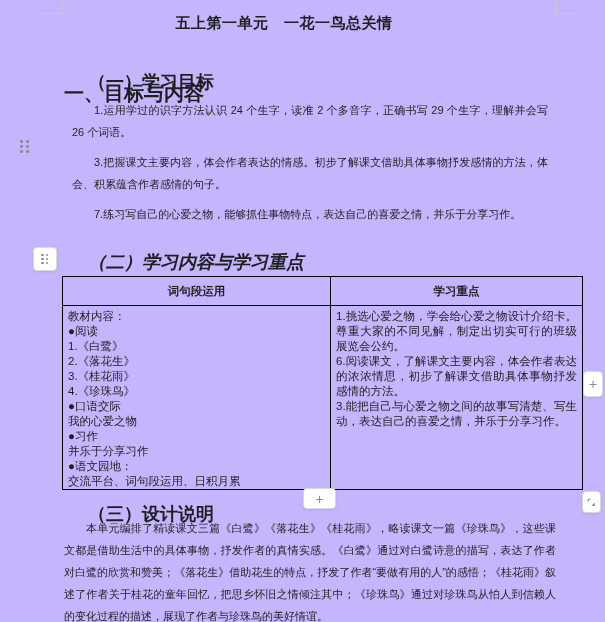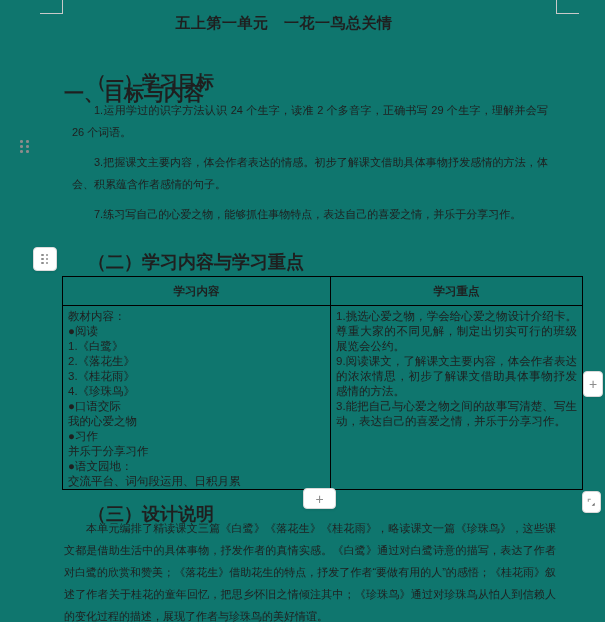--- a/index.html
+++ b/index.html
@@ -2,34 +2,34 @@
 <html><head>
 <meta charset="utf-8">
 <style>
   html,body{margin:0;padding:0;}
   body{
     width:605px;height:622px;
     font-family:"Liberation Sans","DejaVu Sans",sans-serif;
     background:#ffffff;color:#1f1f1f;
     -webkit-font-smoothing:antialiased;
   }
-  .page{position:relative;width:605px;height:622px;background:#0f766e;overflow:hidden;}
+  .page{position:relative;width:605px;height:622px;background:#c4b5fd;overflow:hidden;}
 
   
   .corner{position:absolute;width:22px;height:13px;}
   .corner.tl{left:40px;top:0;border-right:1px solid #c9c9c9;border-bottom:1px solid #c9c9c9;}
   .corner.tr{left:556px;top:0;border-left:1px solid #c9c9c9;border-bottom:1px solid #c9c9c9;}
 
   .doc-title{
     position:absolute;left:4px;top:14px;width:560px;
     text-align:center;font-size:15px;font-weight:700;letter-spacing:.5px;
   }
   .h1{position:absolute;left:64px;top:43px;font-size:20px;font-weight:700;margin-top:37px;}
   .h2{position:absolute;left:88px;font-size:18px;font-weight:700;}
-  .h2.g{top:70px;} .h2.c{top:250px;} .h2.d{top:502px;}
+  .h2.g{top:70px;} .h2.c{top:250px;font-style:italic;} .h2.d{top:502px;}
 
   .goals{position:absolute;left:64px;top:91px;width:492px;}
   .goals p{margin:8px;font-size:11px;line-height:22px;text-indent:2em;text-align:justify;}
 
   .design-par{
     position:absolute;left:64px;top:517px;width:492px;
     font-size:11px;line-height:22px;text-indent:2em;text-align:justify;
   }
 
   
@@ -117,21 +117,21 @@
 
   <div class="h2 c">（二）学习内容与学习重点</div>
 
   <table class="lt">
     <colgroup>
         <col style="width:268px">
         <col>
       </colgroup>
     <thead>
       <tr>
-        <th>学习内容</th>
+        <th>词句段运用</th>
         <th>学习重点</th>
       </tr>
     </thead>
     <tbody>
       <tr>
         <td>
           <div class="tline">教材内容：</div>
           <div class="tline">●阅读</div>
           <div class="tline">1.《白鹭》</div>
           <div class="tline">2.《落花生》</div>
@@ -139,21 +139,21 @@
           <div class="tline">4.《珍珠鸟》</div>
           <div class="tline">●口语交际</div>
           <div class="tline">我的心爱之物</div>
           <div class="tline">●习作</div>
           <div class="tline">并乐于分享习作</div>
           <div class="tline">●语文园地：</div>
           <div class="tline">交流平台、词句段运用、日积月累</div>
         </td>
         <td>
           <div class="kp">1.挑选心爱之物，学会给心爱之物设计介绍卡。尊重大家的不同见解，制定出切实可行的班级展览会公约。</div>
-          <div class="kp">9.阅读课文，了解课文主要内容，体会作者表达的浓浓情思，初步了解课文借助具体事物抒发感情的方法。</div>
+          <div class="kp">6.阅读课文，了解课文主要内容，体会作者表达的浓浓情思，初步了解课文借助具体事物抒发感情的方法。</div>
           <div class="kp">3.能把自己与心爱之物之间的故事写清楚、写生动，表达自己的喜爱之情，并乐于分享习作。</div>
         </td>
       </tr>
     </tbody>
   </table>
 
   <button class="ebtn plus-right">
     <span>+</span>
   </button>
 

